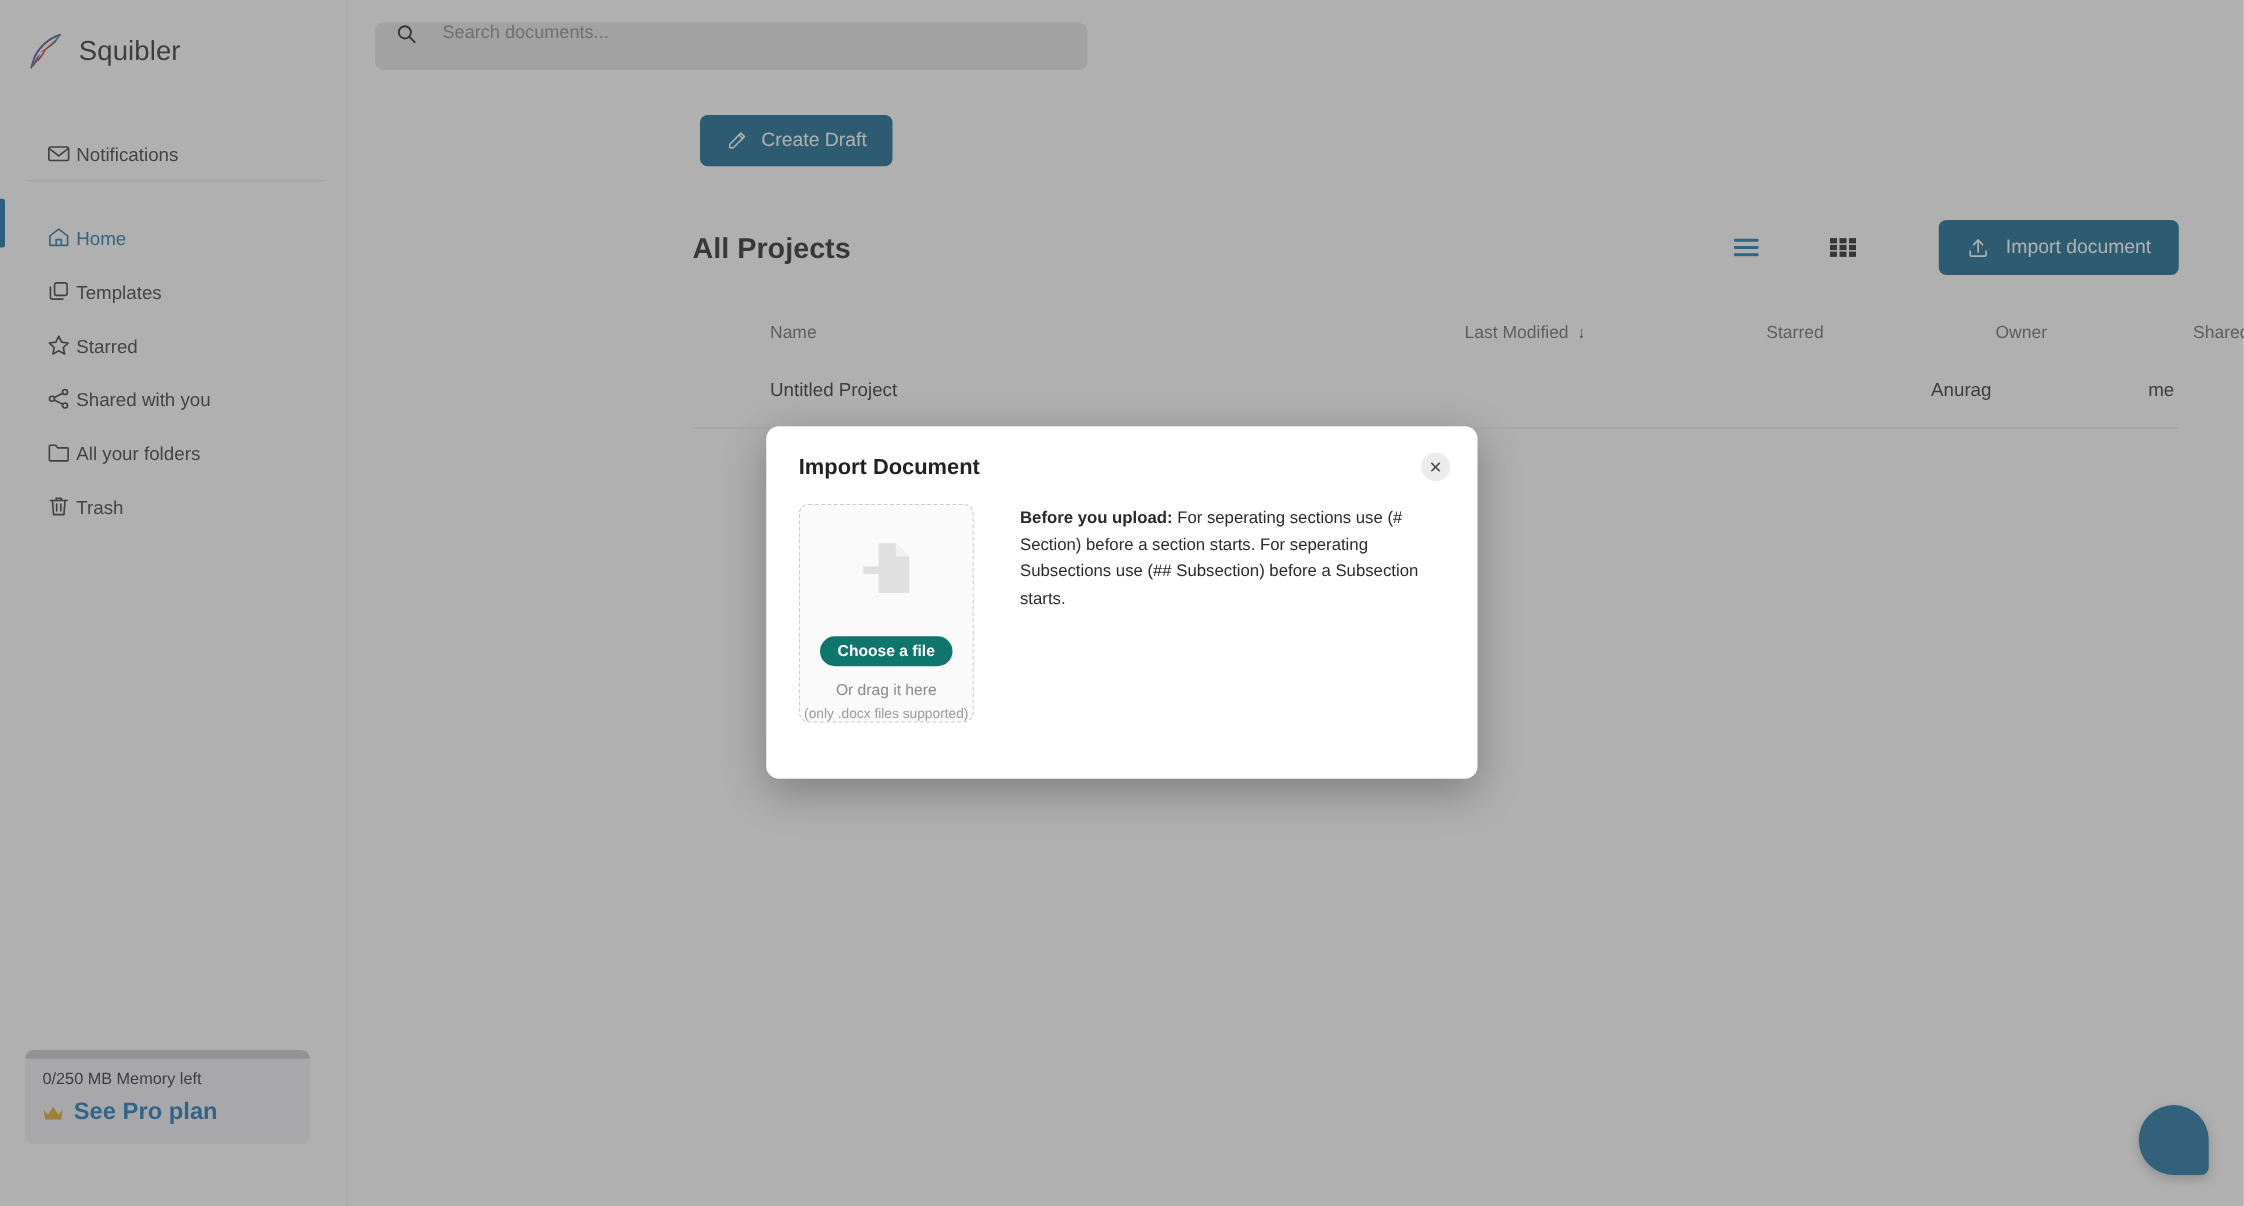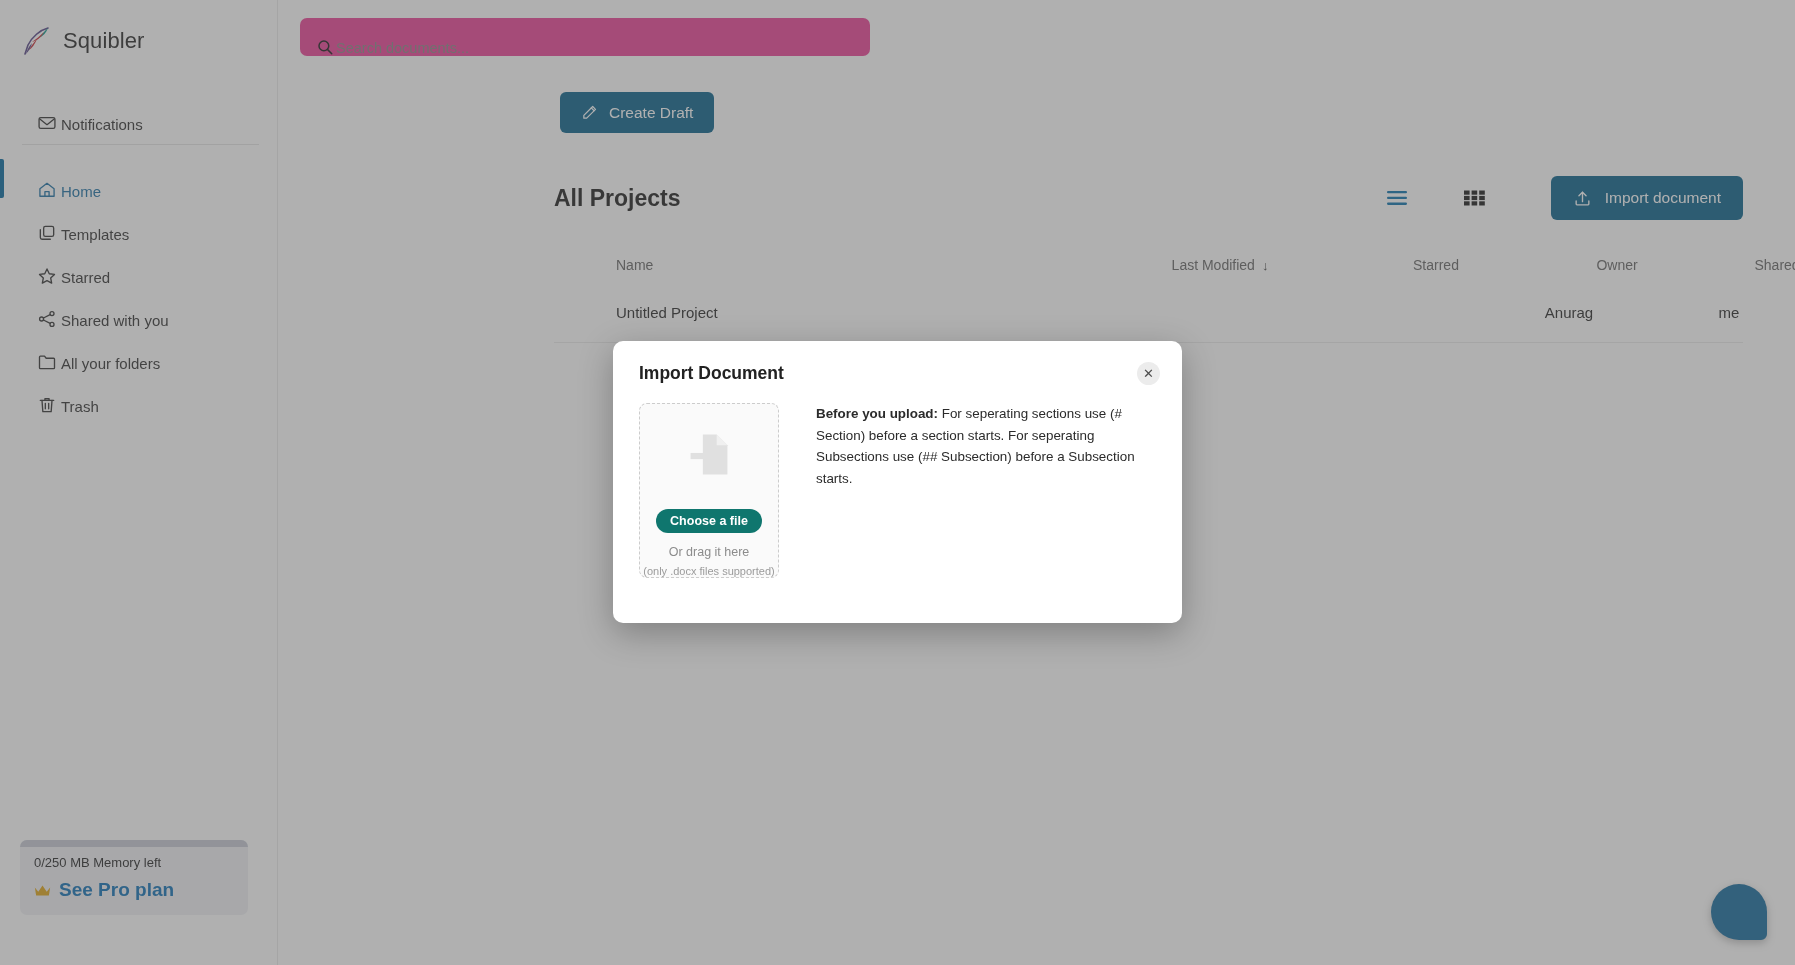--- a/index.html
+++ b/index.html
@@ -133,25 +133,25 @@
     height: 64px;
     display: flex;
     align-items: center;
     padding: 0 22px 0 22px;
     gap: 16px;
   }
 
   .search-wrap {
     width: 570px;
     height: 38px;
-    background: #ec4899;
+    background: #e5e5e5;
     border-radius: 7px;
     display: flex;
-    align-items: flex-end;
-    gap: 2px;
+    align-items: flex-start;
+    gap: 20px;
     padding: 0 16px;
     margin-top: 10px;
   }
   .search-wrap svg { width: 18px; height: 18px; flex: 0 0 18px; }
   .search-input {
     border: none;
     outline: none;
     background: transparent;
     font-family: "Liberation Sans", sans-serif;
     font-size: 14.5px;

